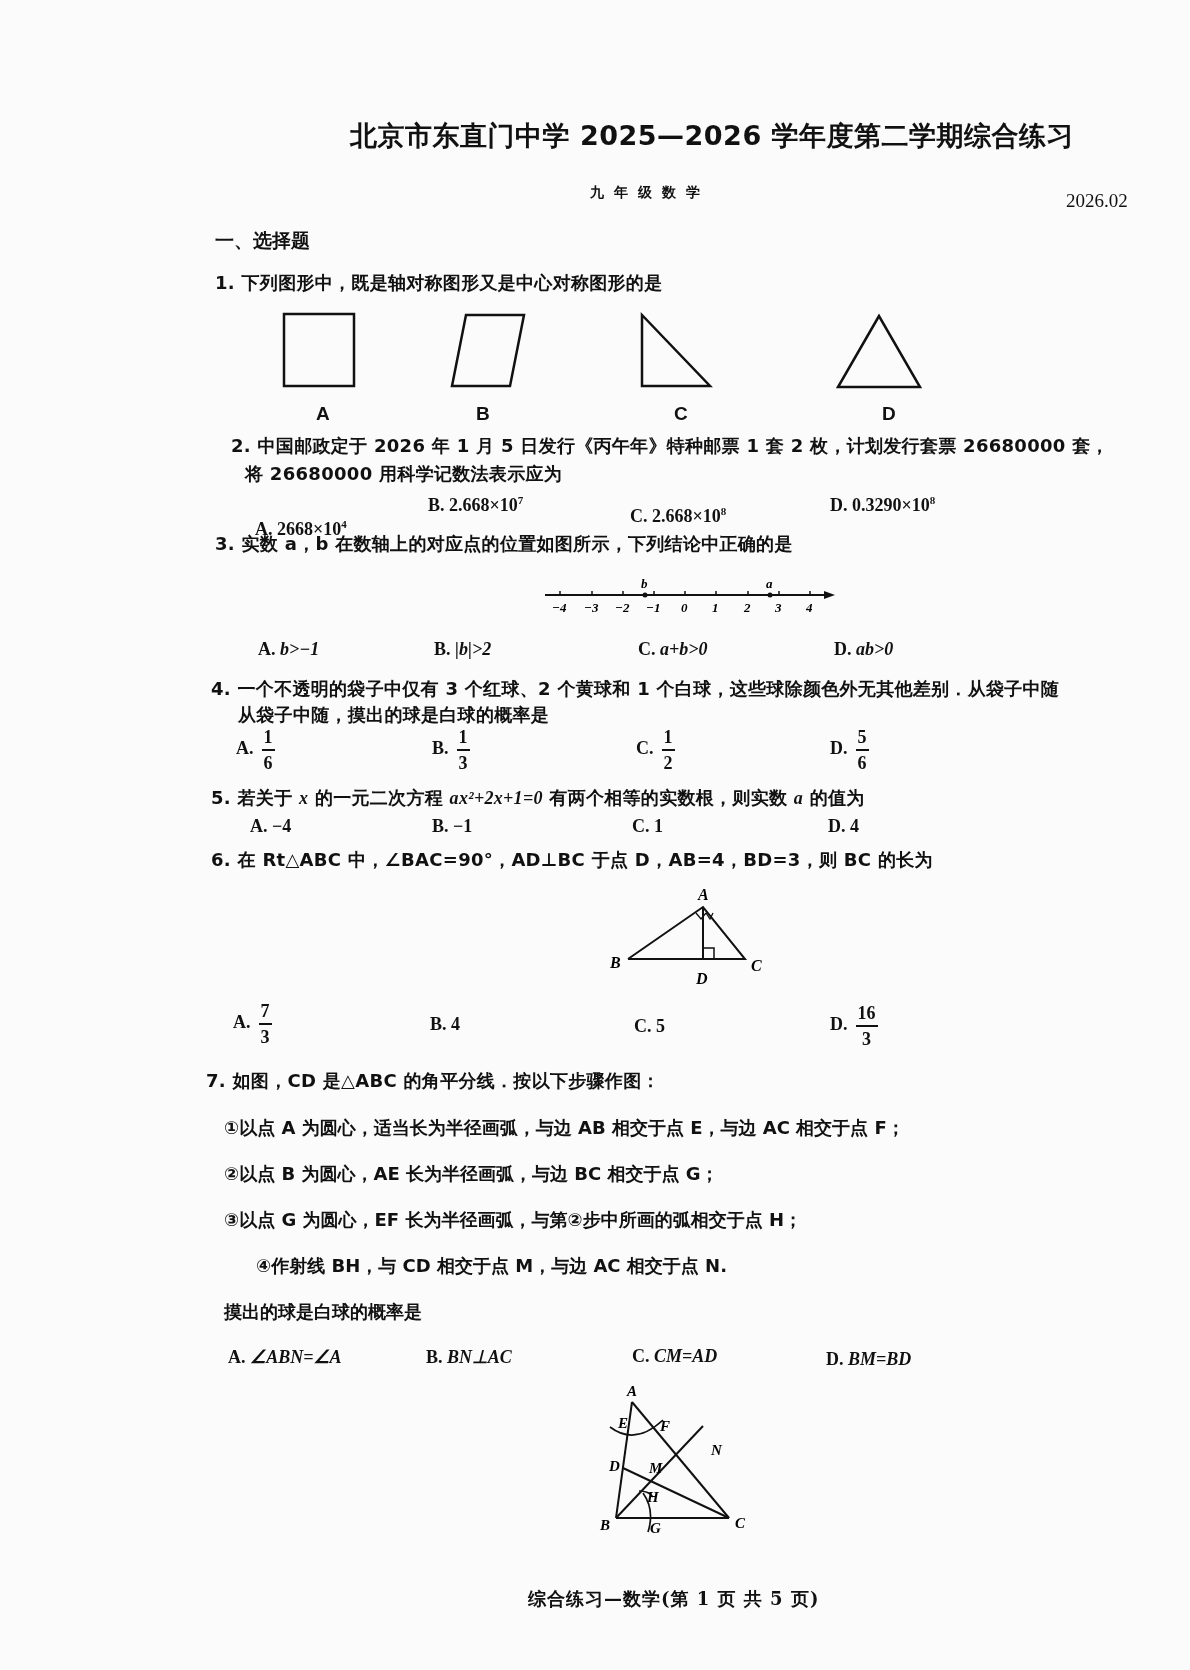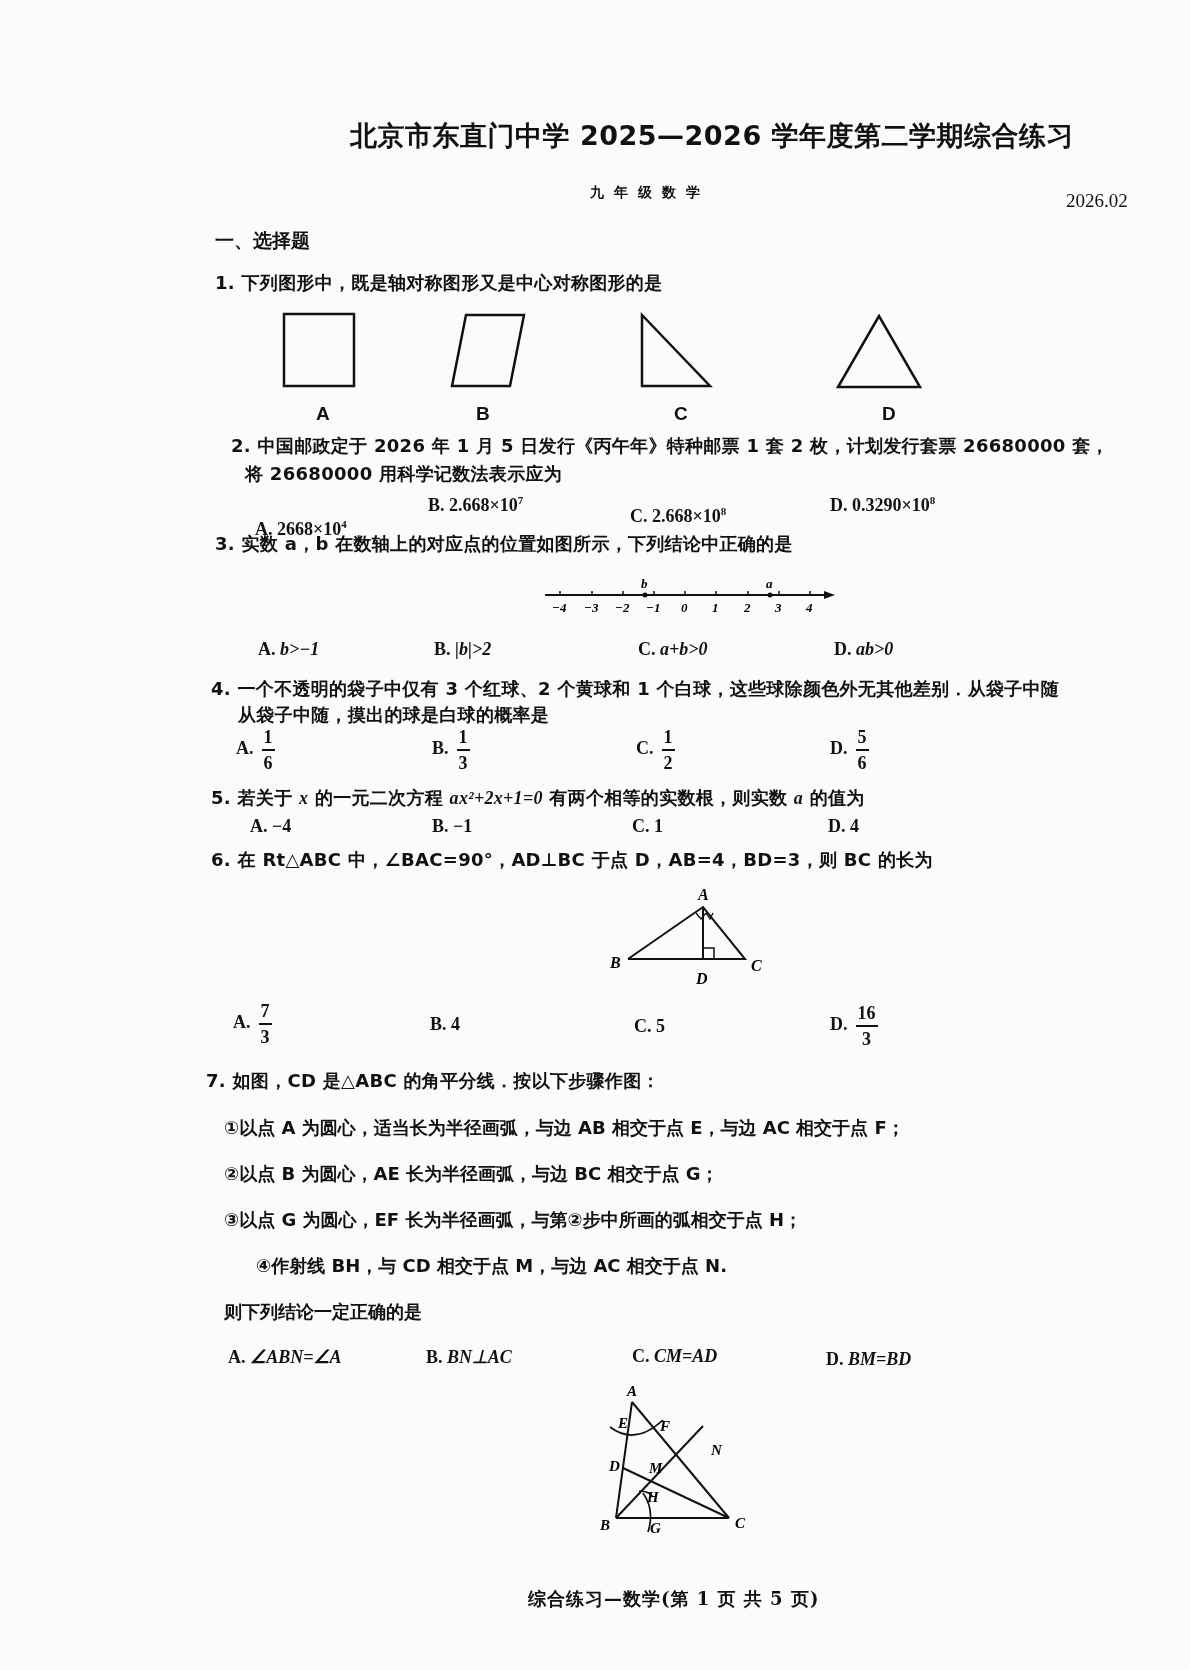--- a/index.html
+++ b/index.html
@@ -165,21 +165,21 @@
     </span></div>
 
 <div class="abs q" style="left:206px; top:1069px;">
   <span>7.</span>
   <span>如图，CD 是△ABC 的角平分线．按以下步骤作图：</span>
 </div>
 <div class="abs step" style="left:224px; top:1116px;">①以点 A 为圆心，适当长为半径画弧，与边 AB 相交于点 E，与边 AC 相交于点 F；</div>
 <div class="abs step" style="left:224px; top:1162px;">②以点 B 为圆心，AE 长为半径画弧，与边 BC 相交于点 G；</div>
 <div class="abs step" style="left:224px; top:1208px;">③以点 G 为圆心，EF 长为半径画弧，与第②步中所画的弧相交于点 H；</div>
 <div class="abs step" style="left:228px; top:1254px;margin-left:28px;">④作射线 BH，与 CD 相交于点 M，与边 AC 相交于点 N.</div>
-<div class="abs step" style="left:224px; top:1300px;">则下列结论一定正确的是</div>
+<div class="abs step" style="left:224px; top:1300px;">摸出的球是白球的概率是</div>
 <div class="abs opt" style="left:228px; top:1346px;"><span>A.</span>&nbsp;<i>∠ABN=∠A</i></div>
 <div class="abs opt" style="left:426px; top:1346px;"><span>B.</span>&nbsp;<i>BN⊥AC</i></div>
 <div class="abs opt" style="left:632px; top:1346px;"><span>C.</span>&nbsp;<i>CM=AD</i></div>
 <div class="abs opt" style="left:826px; top:1349px;"><span>D.</span>&nbsp;<i>BM=BD</i></div>
 
 <svg class="abs" style="left:585px; top:1380px;" width="170" height="160">
 
   <line x1="47" y1="22" x2="31" y2="138" stroke="#111" stroke-width="2"></line>
   <line x1="47" y1="22" x2="144" y2="138" stroke="#111" stroke-width="2"></line>
   <line x1="31" y1="138" x2="144" y2="138" stroke="#111" stroke-width="2"></line>

